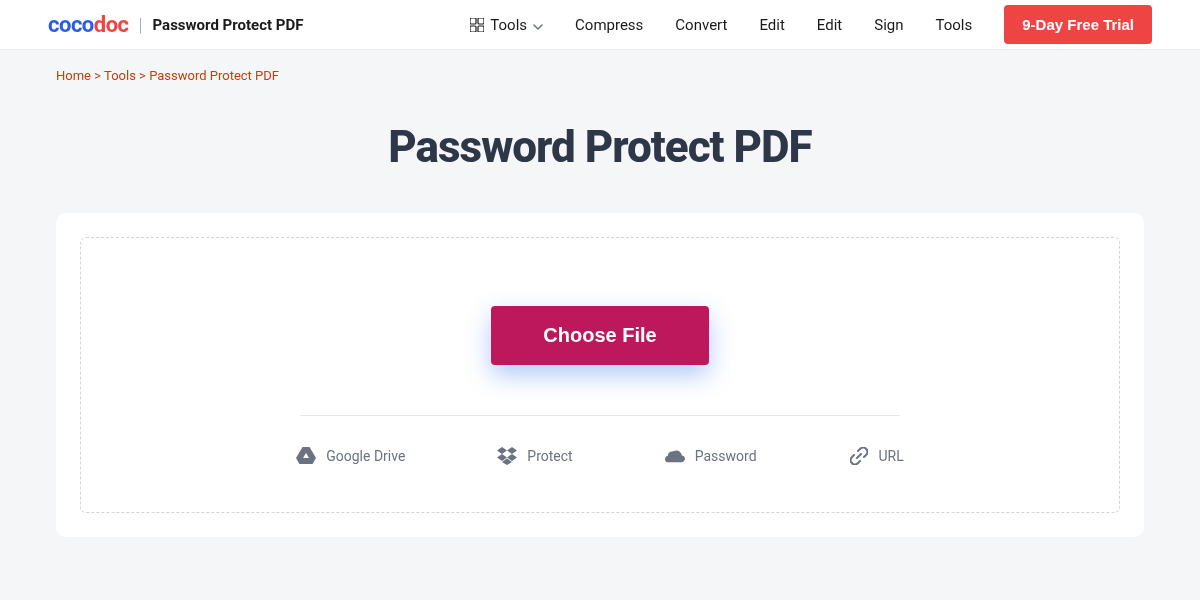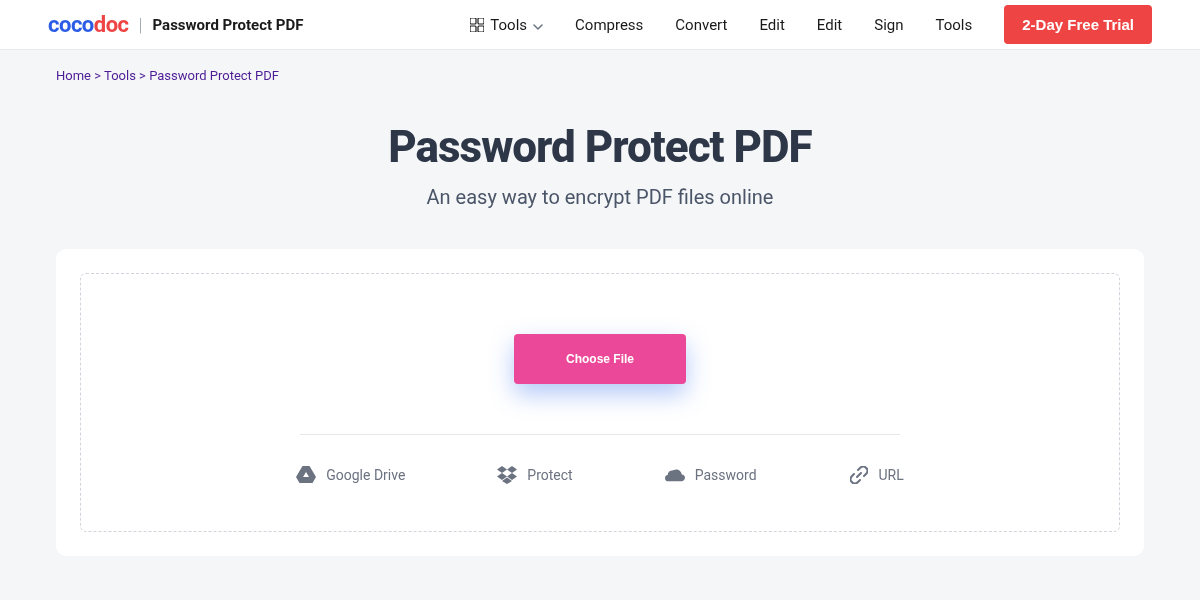--- a/index.html
+++ b/index.html
@@ -76,21 +76,21 @@
       font-size: 15px;
       font-weight: 700;
       padding: 11px 18px;
       border-radius: 4px;
       cursor: pointer;
       border: none;
     }
     .breadcrumb {
       padding: 18px 56px;
       font-size: 13px;
-      color: #4c1d95;
+      color: #c2410c;
     }
     .breadcrumb-link {
       cursor: pointer;
     }
     .hero {
       text-align: center;
       padding: 20px 0 40px;
     }
     .hero-title {
       font-size: 44px;
@@ -115,28 +115,28 @@
       border-radius: 6px;
       padding: 36px 40px 46px;
       text-align: center;
     }
     .drop-label {
       font-size: 15px;
       font-weight: 700;
       color: #000000;
     }
     .choose-btn {
-      background: #ec4899;
+      background: #be185d;
       color: #ffffff;
-      font-size: 12px;
+      font-size: 20px;
       font-weight: 700;
       border: none;
       padding: 18px 52px;
       border-radius: 4px;
-      margin-top: 24px;
+      margin-top: 32px;
       cursor: pointer;
       box-shadow: 0 10px 25px rgba(37, 99, 235, 0.35);
     }
     .providers-divider {
       width: 600px;
       height: 1px;
       background: #e5e7eb;
       margin: 50px auto 30px;
     }
     .providers {
@@ -188,35 +188,34 @@
           <path d="M1 1L5 5L9 1" stroke="#6b7280" stroke-width="1.5" stroke-linecap="round" stroke-linejoin="round"></path>
         </svg>
       </span>
     </a>
     <a class="nav-item">Compress</a>
     <a class="nav-item">Convert</a>
     <a class="nav-item">Edit</a>
     <a class="nav-item">Edit</a>
     <a class="nav-item">Sign</a>
     <a class="nav-item">Tools</a>
-    <button class="trial-btn">2-Day Free Trial</button>
+    <button class="trial-btn">9-Day Free Trial</button>
   </nav>
 </header>
 
 <div class="breadcrumb">
   <span class="breadcrumb-link">Home</span>
   <span>&gt;</span>
   <span class="breadcrumb-link">Tools</span>
   <span>&gt;</span>
   <span>Password Protect PDF</span>
 </div>
 
 <section class="hero">
   <h1 class="hero-title">Password Protect PDF</h1>
-  <p class="hero-subtitle">An easy way to encrypt PDF files online</p>
 </section>
 
 <div class="upload-card">
   <div class="dropzone">
     <button class="choose-btn">Choose File</button>
     <div class="providers-divider"></div>
     <div class="providers">
       <a class="provider">
         <span class="provider-icon">
           <svg width="20" height="18" viewBox="0 0 20 18" fill="#6b7280">

